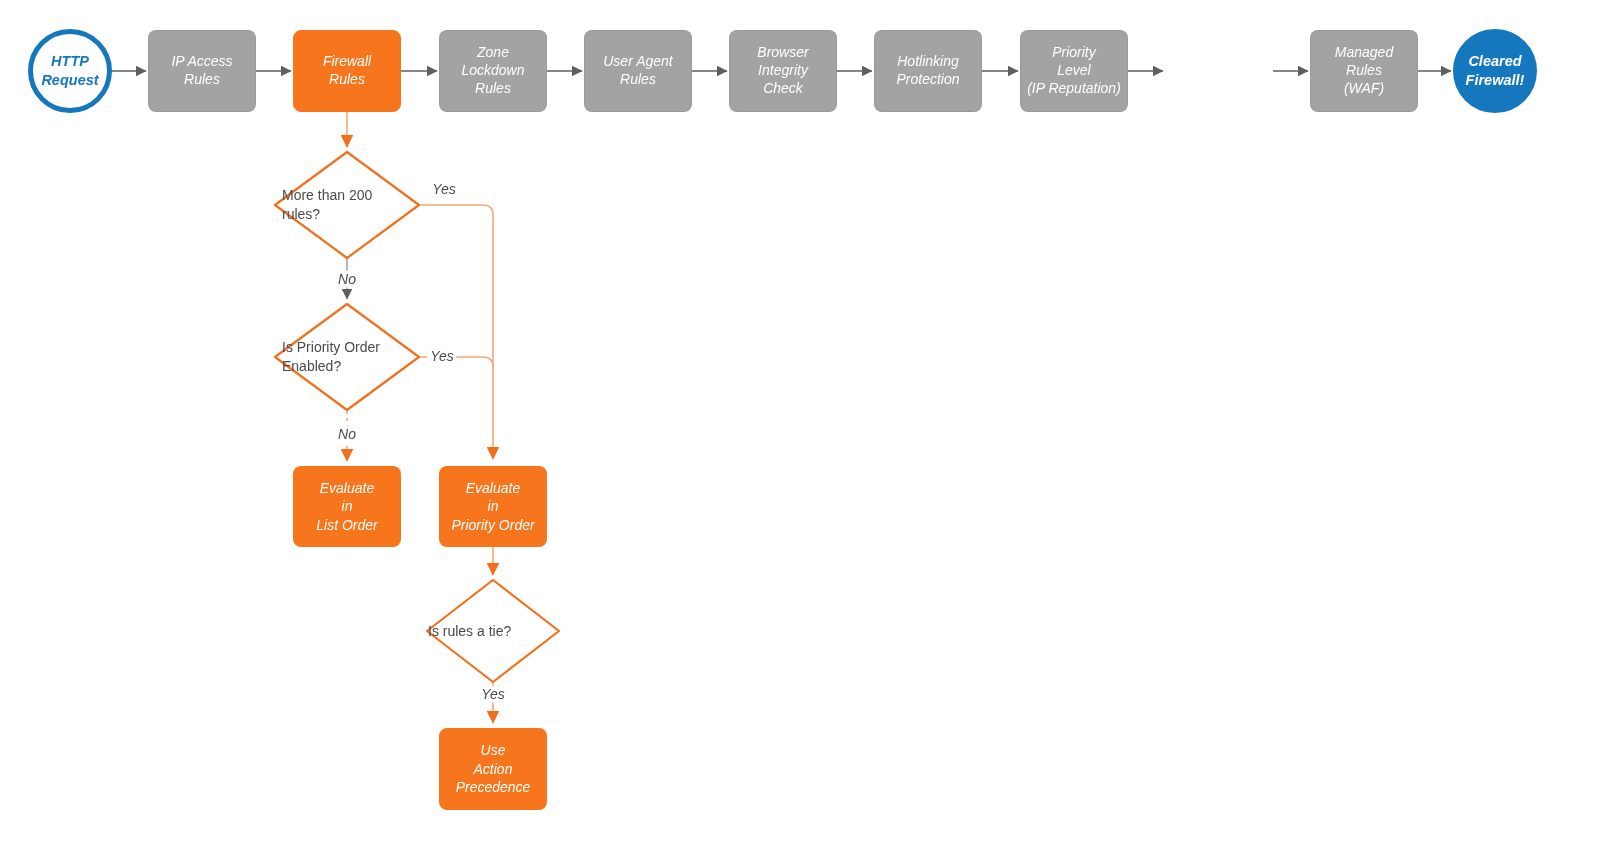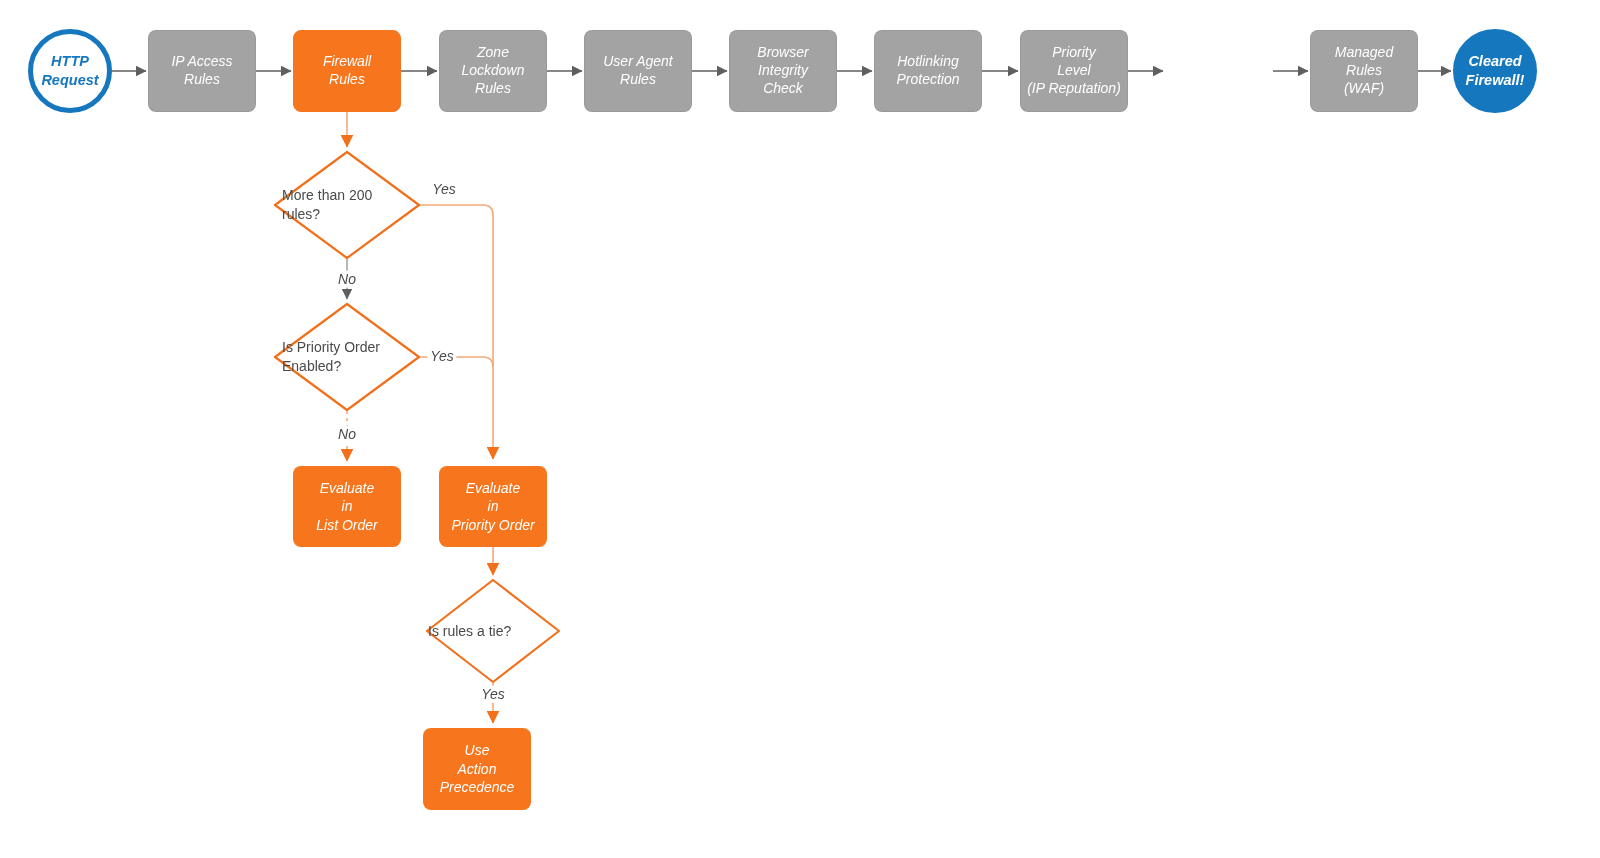--- a/index.html
+++ b/index.html
@@ -187,21 +187,21 @@
   <div class="node action" style="left:293px; top:466px">
     <span class="label">Evaluate
 in
 List Order</span>
   </div>
   <div class="node action" style="left:439px; top:466px">
     <span class="label">Evaluate
 in
 Priority Order</span>
   </div>
-  <div class="node action" style="left:423px; top:728px; height:82px">
+  <div class="node action" style="left:439px; top:728px; height:82px">
     <span class="label">Use
 Action
 Precedence</span>
   </div>
 
   <div class="edge-label" style="left:444px; top:189px; background:transparent">Yes</div>
   <div class="edge-label" style="left:347px; top:279px">No</div>
   <div class="edge-label" style="left:442px; top:356px">Yes</div>
   <div class="edge-label" style="left:347px; top:434px">No</div>
   <div class="edge-label" style="left:493px; top:694px">Yes</div>

